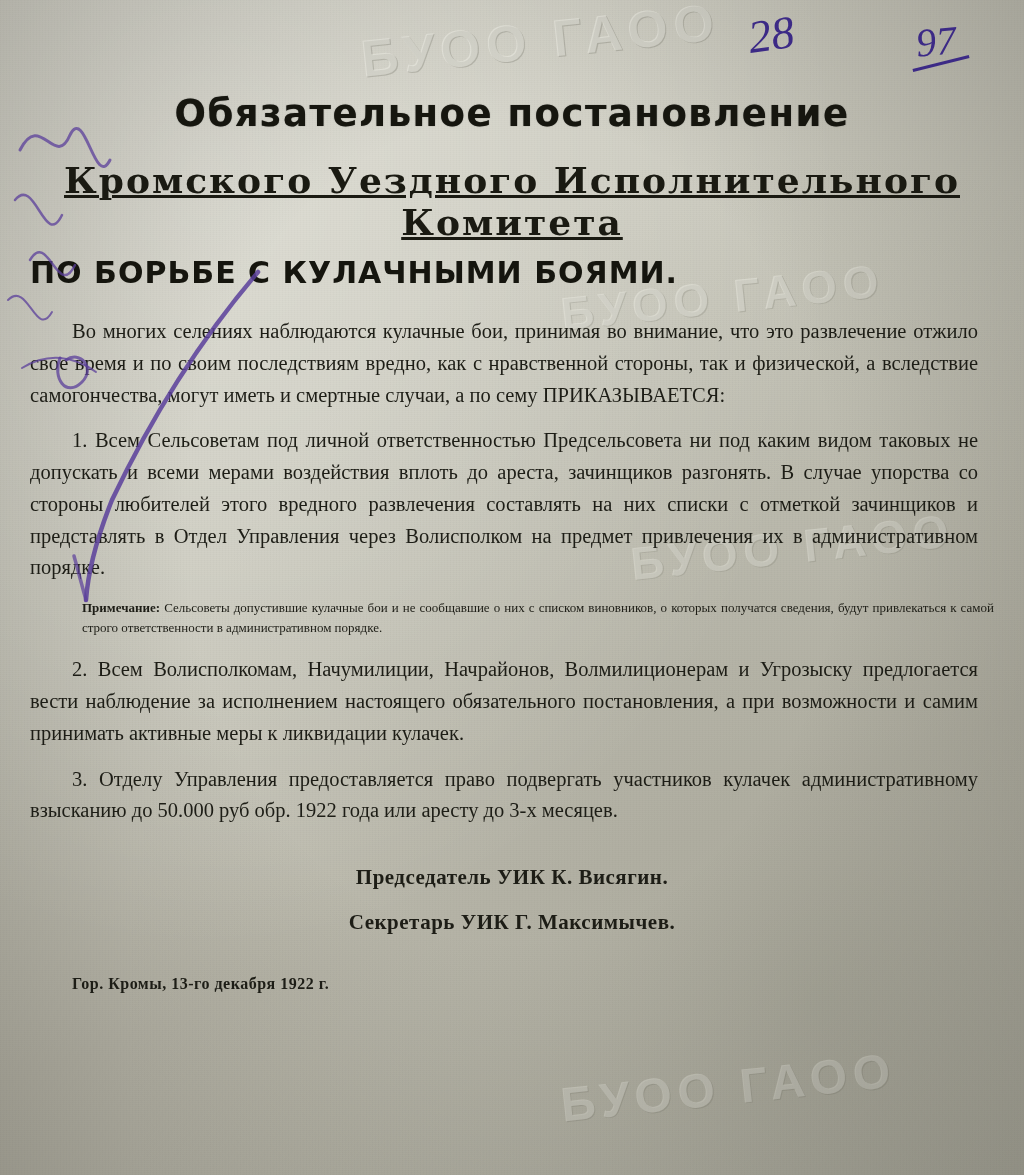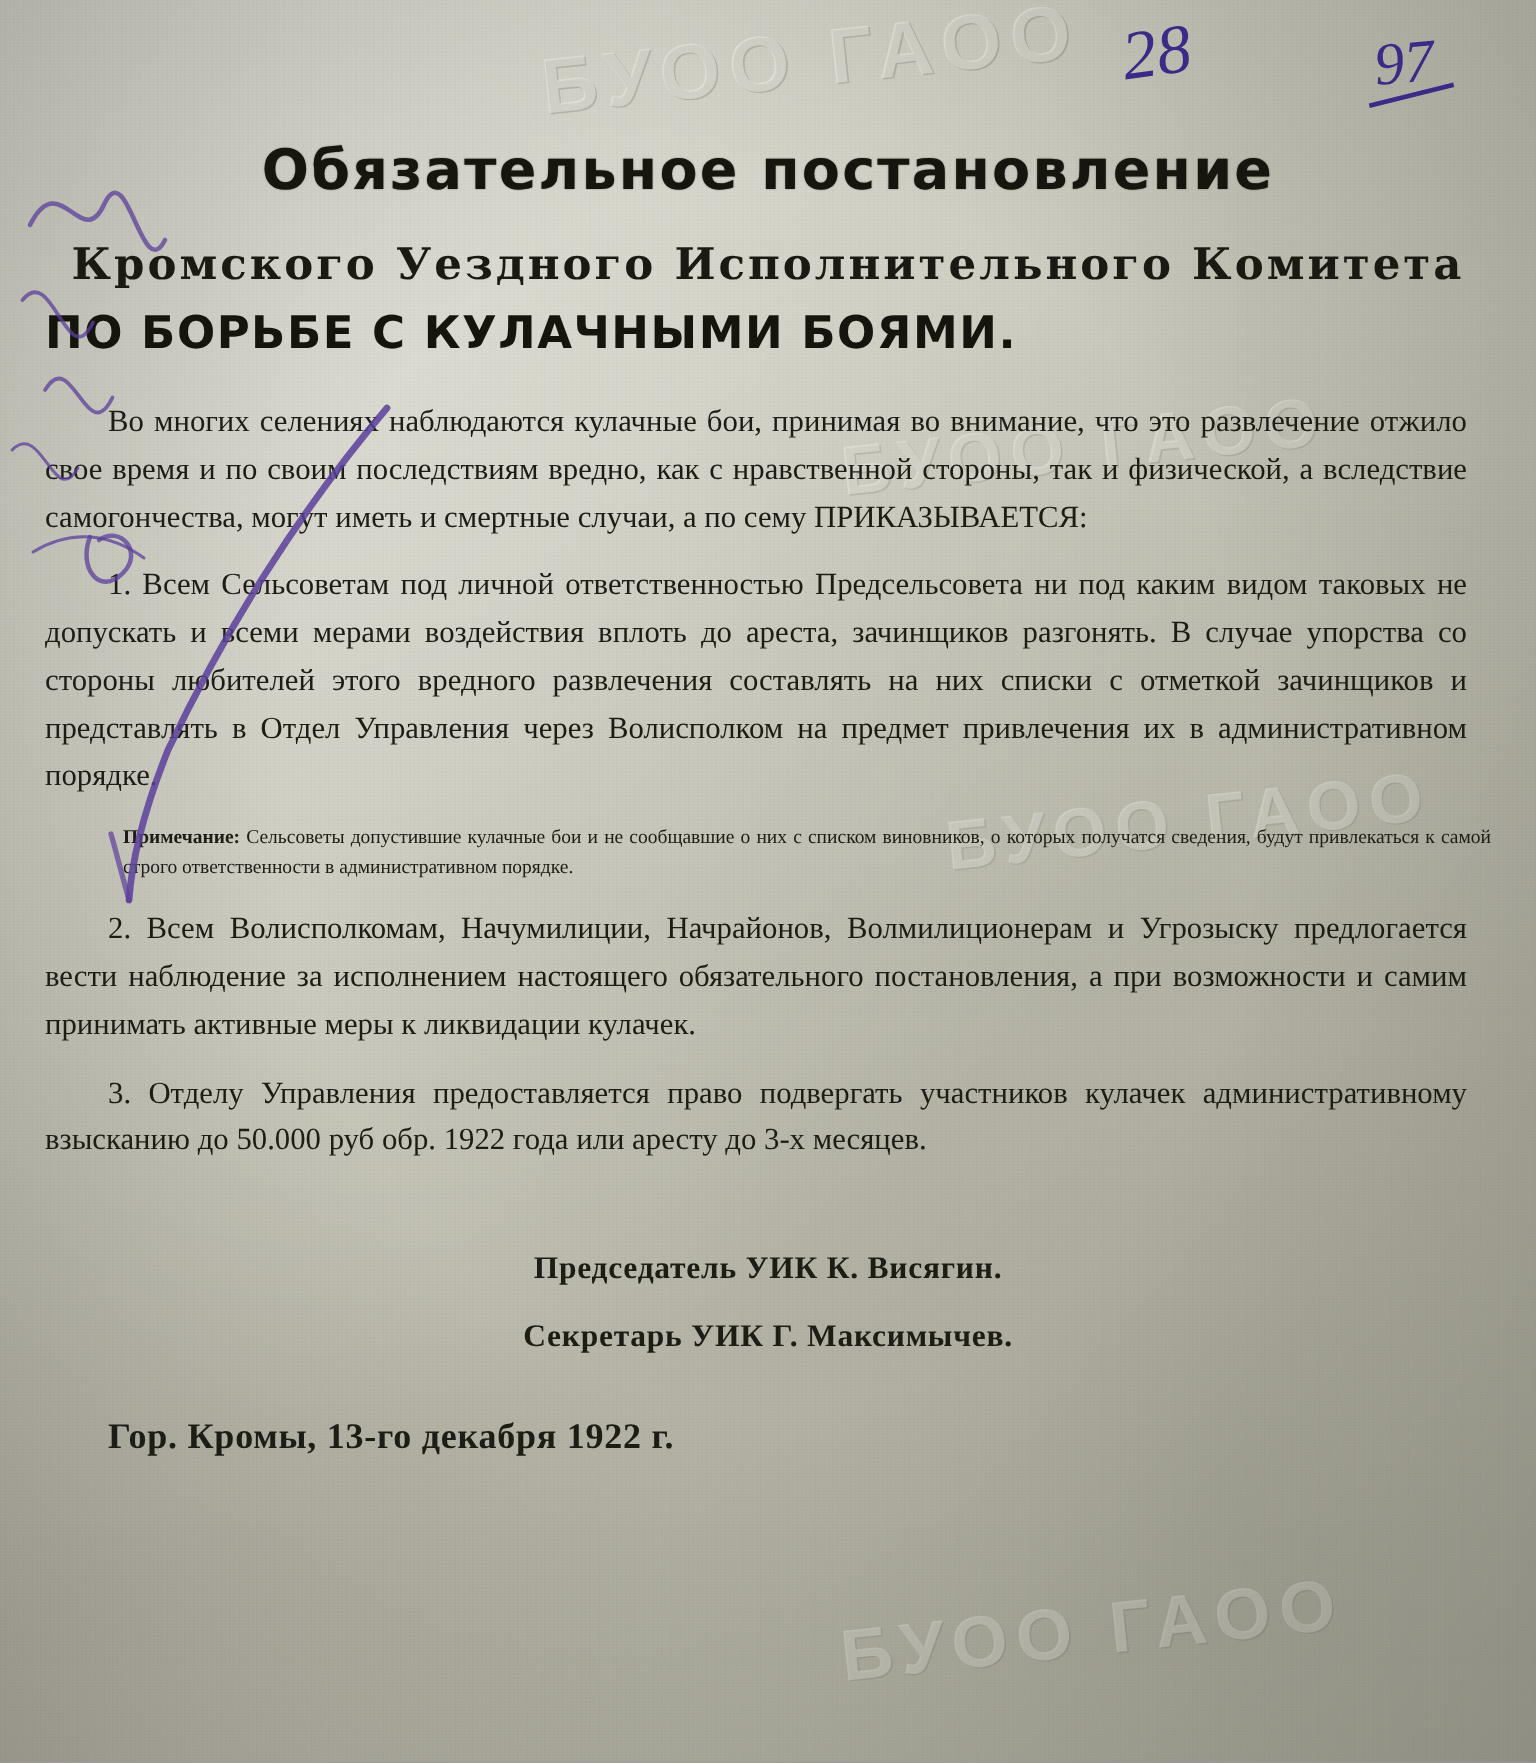--- a/index.html
+++ b/index.html
@@ -67,24 +67,25 @@
     font-size: 37px;
     letter-spacing: 1.5px;
     margin: 92px 0 0 0;
     color: #16160f;
     text-shadow: 0 0 1px rgba(0,0,0,0.5);
   }
   .title-sub {
     text-align: center;
     font-family: "DejaVu Serif", serif;
     font-weight: bold;
-    font-size: 29px;
+    font-size: 36px;
     letter-spacing: 2px;
     margin: 24px 0 0 0;
     color: #1a1a12;
+    text-decoration: underline;
   }
   .title-sub2 {
     text-align: left;
     font-family: "DejaVu Sans", sans-serif;
     font-weight: bold;
     font-size: 30px;
     letter-spacing: 1px;
     margin: 12px 0 0 0;
     color: #15150e;
   }
@@ -109,27 +110,27 @@
   }
   .note .note-label { font-weight: bold; }
 
   .sign {
     text-align: center;
     font-weight: bold;
     font-size: 21px;
     letter-spacing: 0.5px;
     margin: 10px 0 0 0;
   }
-  .sign.first { margin-top: 52px; }
+  .sign.first { margin-top: 34px; }
   .sign.second { margin-top: 12px; }
   .place {
     margin-top: 34px;
     margin-left: 42px;
     font-weight: bold;
-    font-size: 24px;
+    font-size: 16px;
     letter-spacing: 0.5px;
   }
 
   
   .ink {
     position: absolute;
     z-index: 5;
     color: #4a2f8f;
     font-family: "Liberation Serif", serif;
     pointer-events: none;

